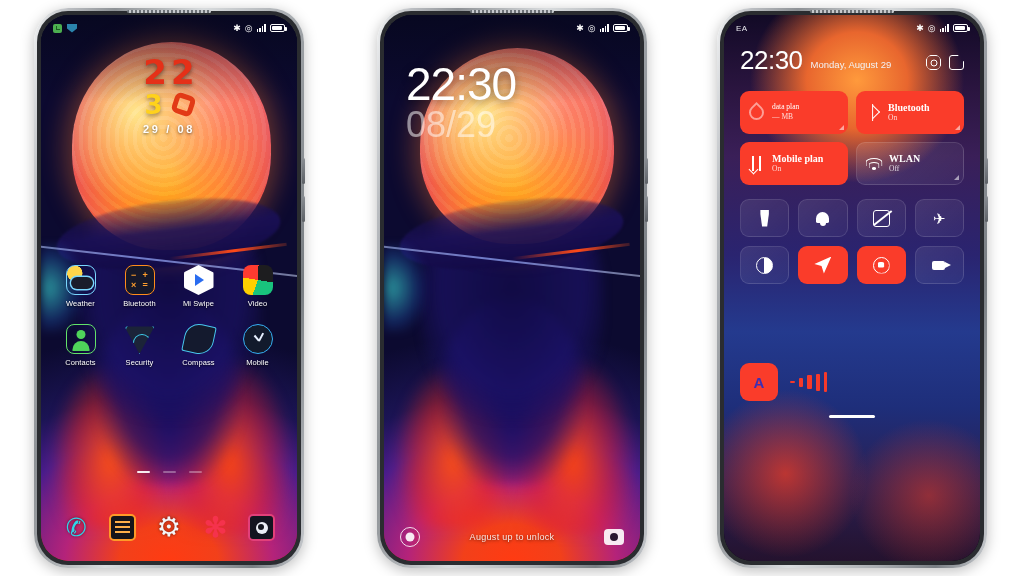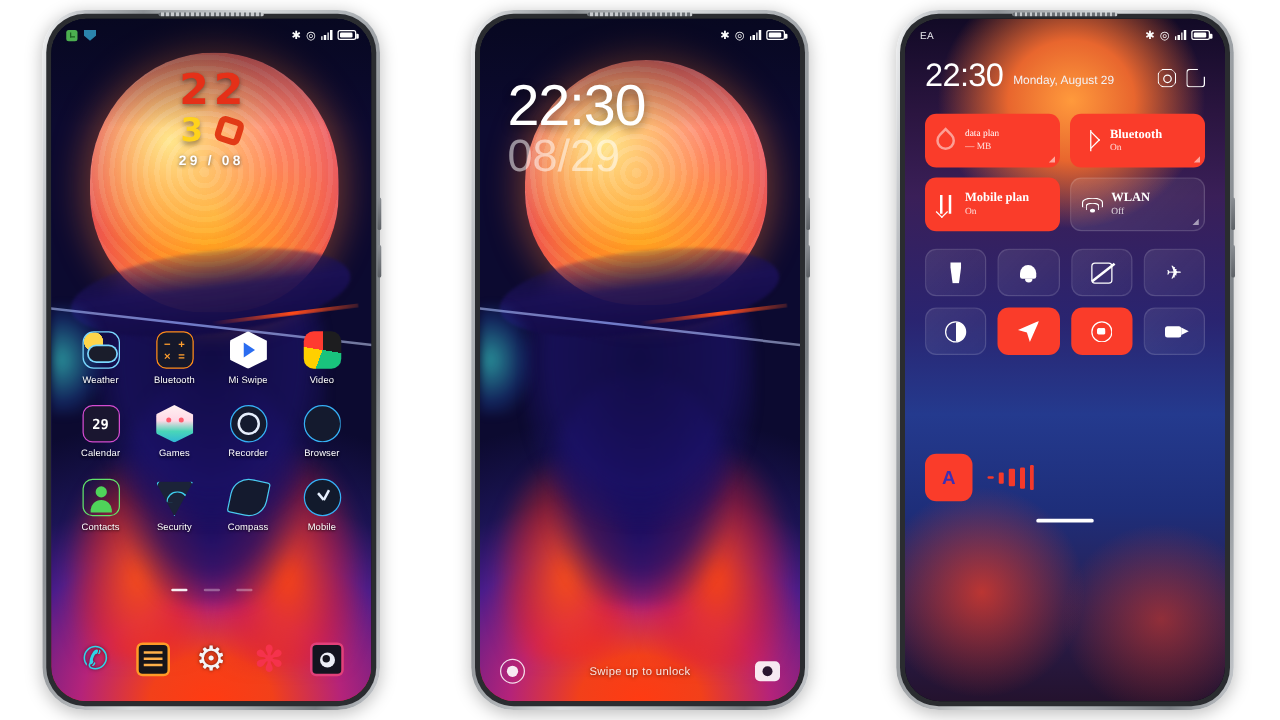--- a/index.html
+++ b/index.html
@@ -429,40 +429,20 @@
                 <div class="app-ico ic-mivid"></div>
                 <div class="app-lbl">Mi Swipe</div>
               </div>
               <div class="app">
                 <div class="app-ico ic-themes"></div>
                 <div class="app-lbl">Video</div>
               </div>
             </div>
             <div class="app-row">
               <div class="app">
-                <div class="app-ico ic-cal">
-                    <span>29</span>
-                  </div>
-                <div class="app-lbl">Calendar</div>
-              </div>
-              <div class="app">
-                <div class="app-ico ic-games"></div>
-                <div class="app-lbl">Games</div>
-              </div>
-              <div class="app">
-                <div class="app-ico ic-rec"></div>
-                <div class="app-lbl">Recorder</div>
-              </div>
-              <div class="app">
-                <div class="app-ico ic-brow"></div>
-                <div class="app-lbl">Browser</div>
-              </div>
-            </div>
-            <div class="app-row">
-              <div class="app">
                 <div class="app-ico ic-cont"></div>
                 <div class="app-lbl">Contacts</div>
               </div>
               <div class="app">
                 <div class="app-ico ic-sec"></div>
                 <div class="app-lbl">Security</div>
               </div>
               <div class="app">
                 <div class="app-ico ic-comp"></div>
                 <div class="app-lbl">Compass</div>
@@ -538,21 +518,21 @@
             </div>
           </div>
 
           <div class="lock-clock">
             <div class="lc-time">22:30</div>
             <div class="lc-date">08/29</div>
           </div>
 
           <div class="lock-bottom">
             <div class="lb-circle"></div>
-            <div class="lb-hint">Swipe up to unlock</div>
+            <div class="lb-hint">August up to unlock</div>
             <div class="lb-cam"></div>
           </div>
 
         </div>
       </div>
     </div>
   </div>
 
   <div class="phone p3">
     <div class="frame">

